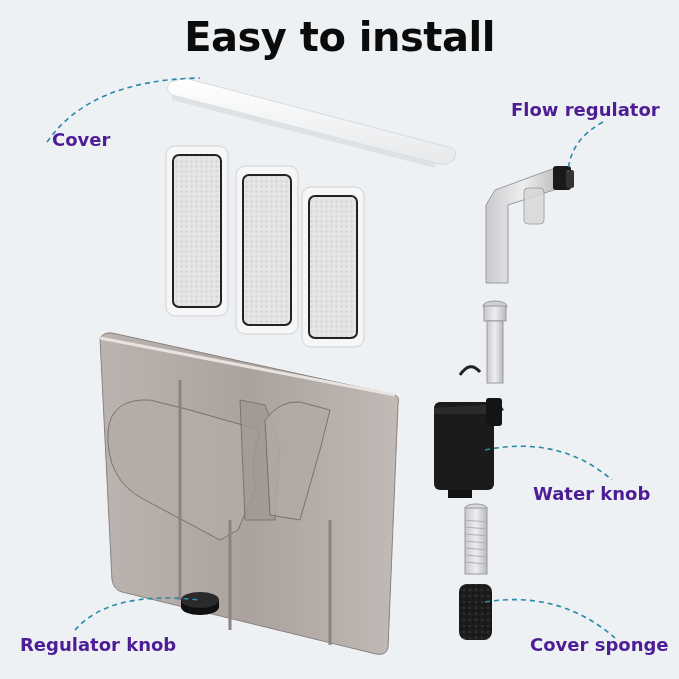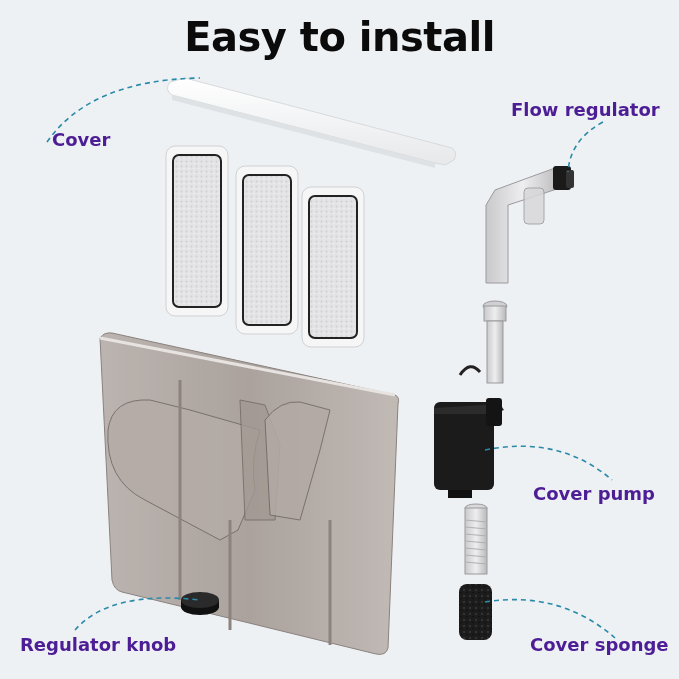--- a/index.html
+++ b/index.html
@@ -123,15 +123,15 @@
     <path d="M47 142 Q90 80 200 78"></path>
     <path d="M603 122 Q570 140 568 172"></path>
     <path d="M485 450 Q560 435 612 480"></path>
     <path d="M75 630 Q110 590 200 600"></path>
     <path d="M485 602 Q560 590 615 638"></path>
   </g>
 </svg>
 
 <div class="label" style="left:20px; top:129px;margin-left:32px;">Cover</div>
 <div class="label" style="left:511px; top:99px;">Flow regulator</div>
-<div class="label" style="left:533px; top:483px;">Cover pump</div>
+<div class="label" style="left:533px; top:483px;">Water knob</div>
 <div class="label" style="left:20px; top:634px;text-align:right;">Regulator knob</div>
 <div class="label" style="left:530px; top:634px;">Cover sponge</div>
 
 </body></html>

